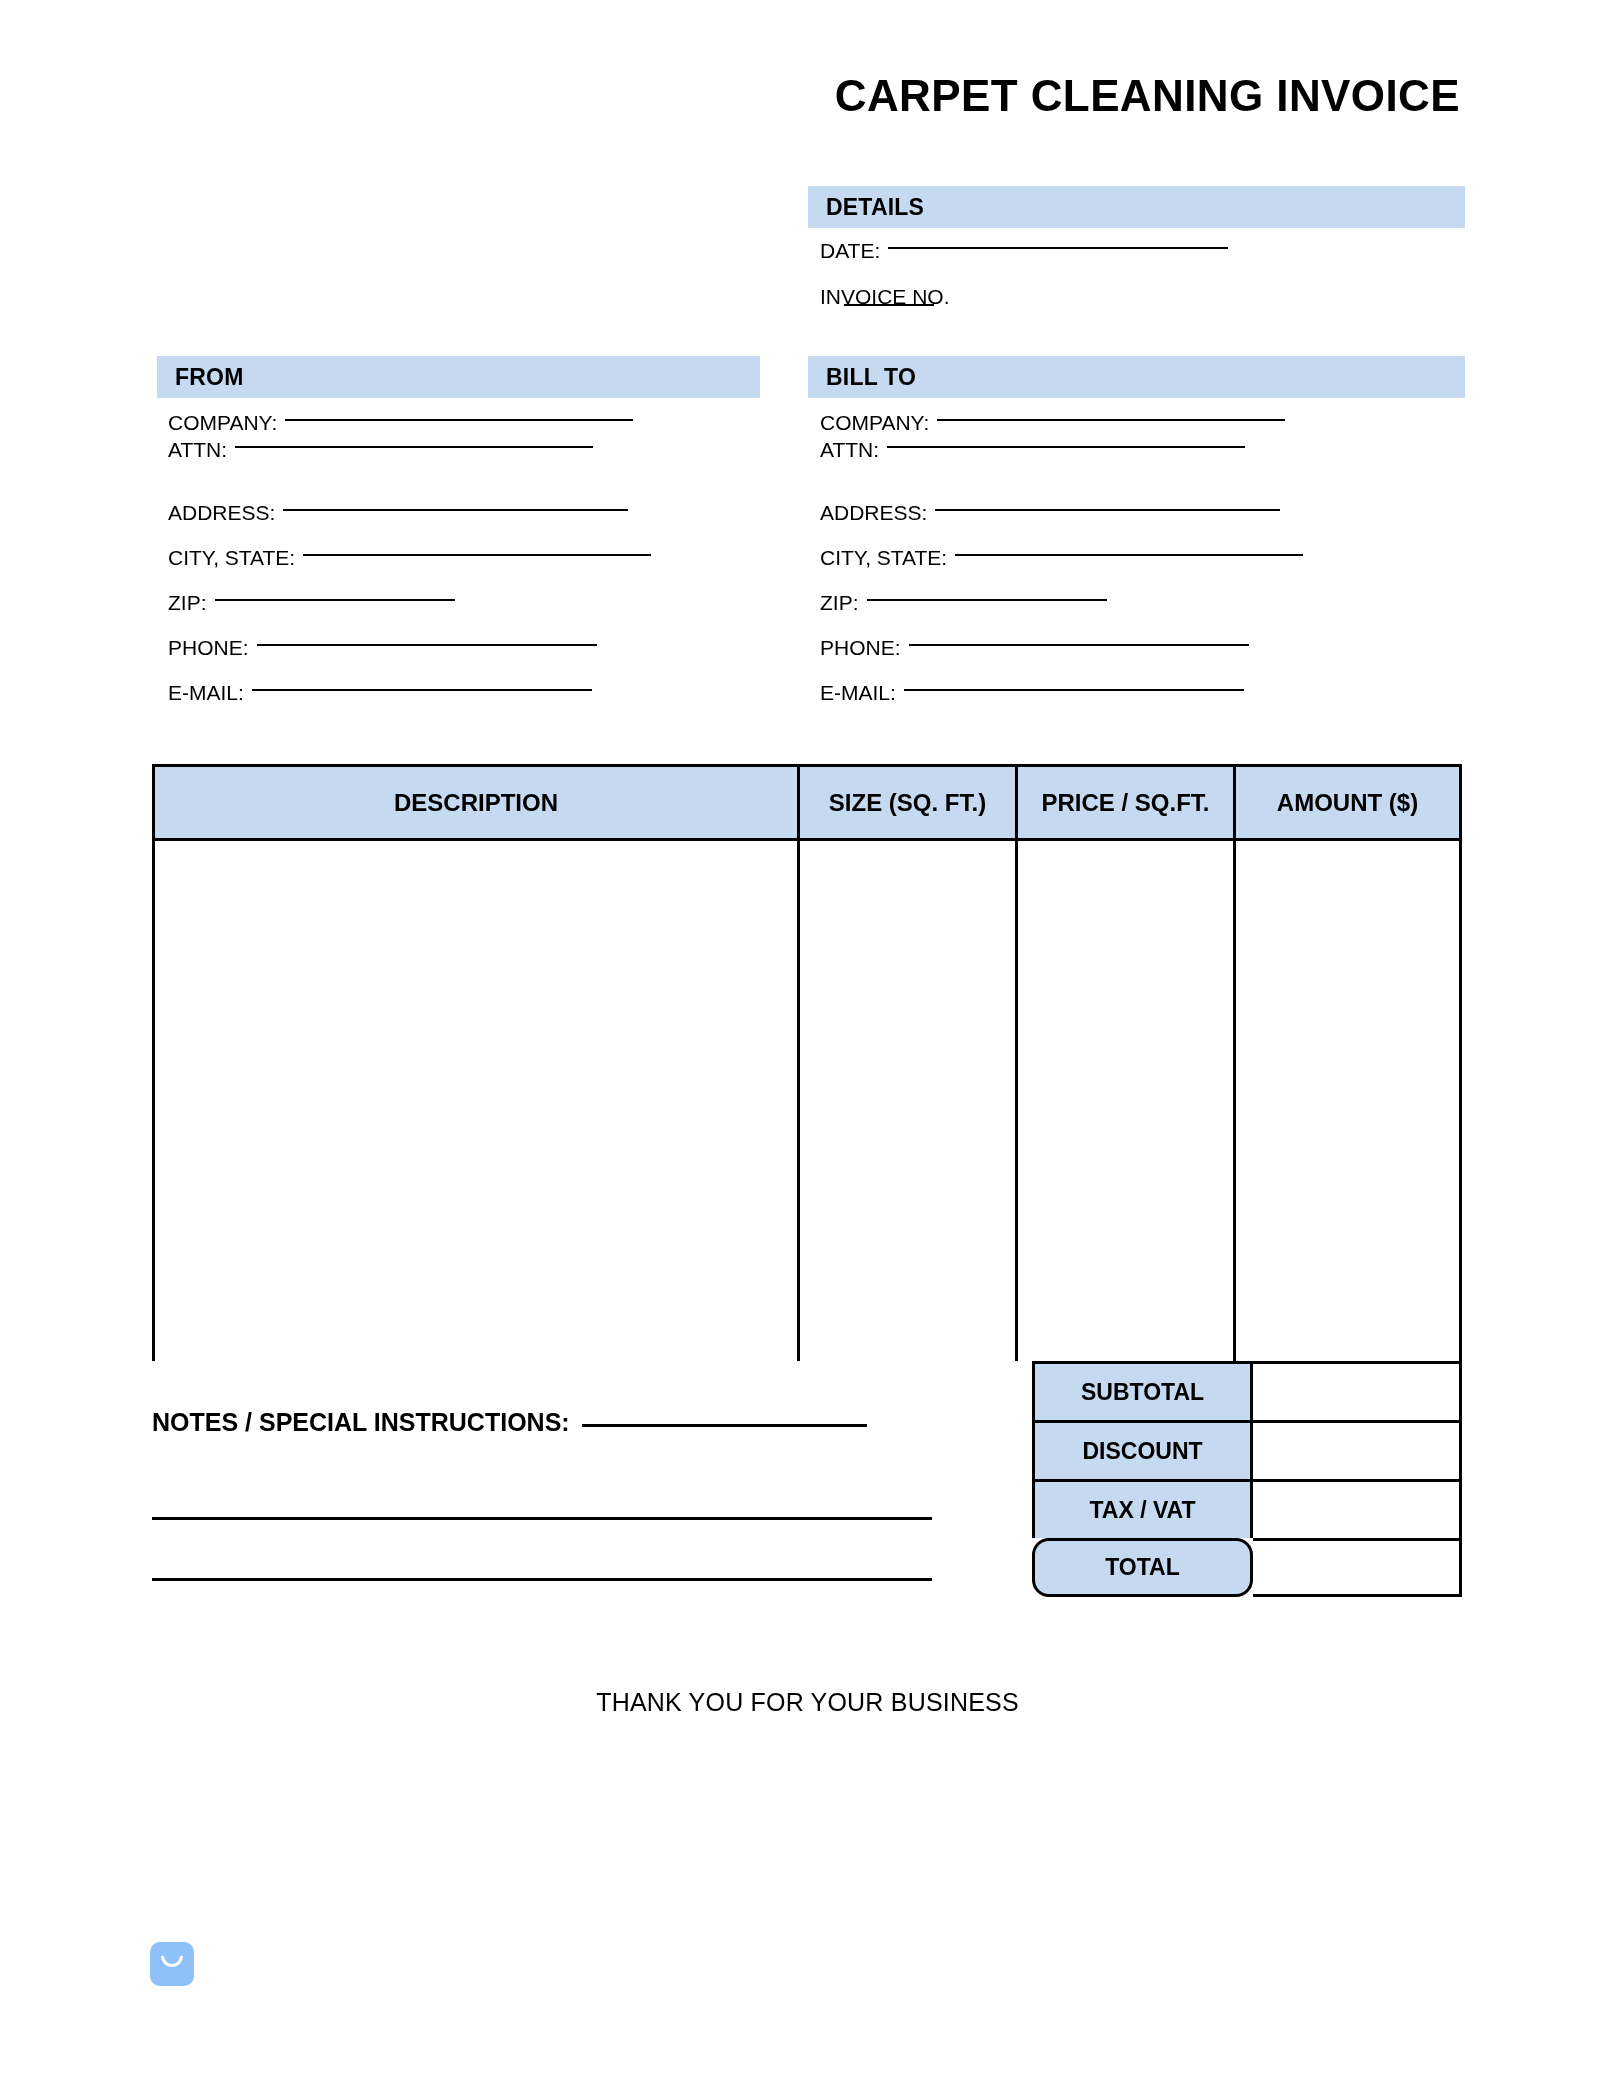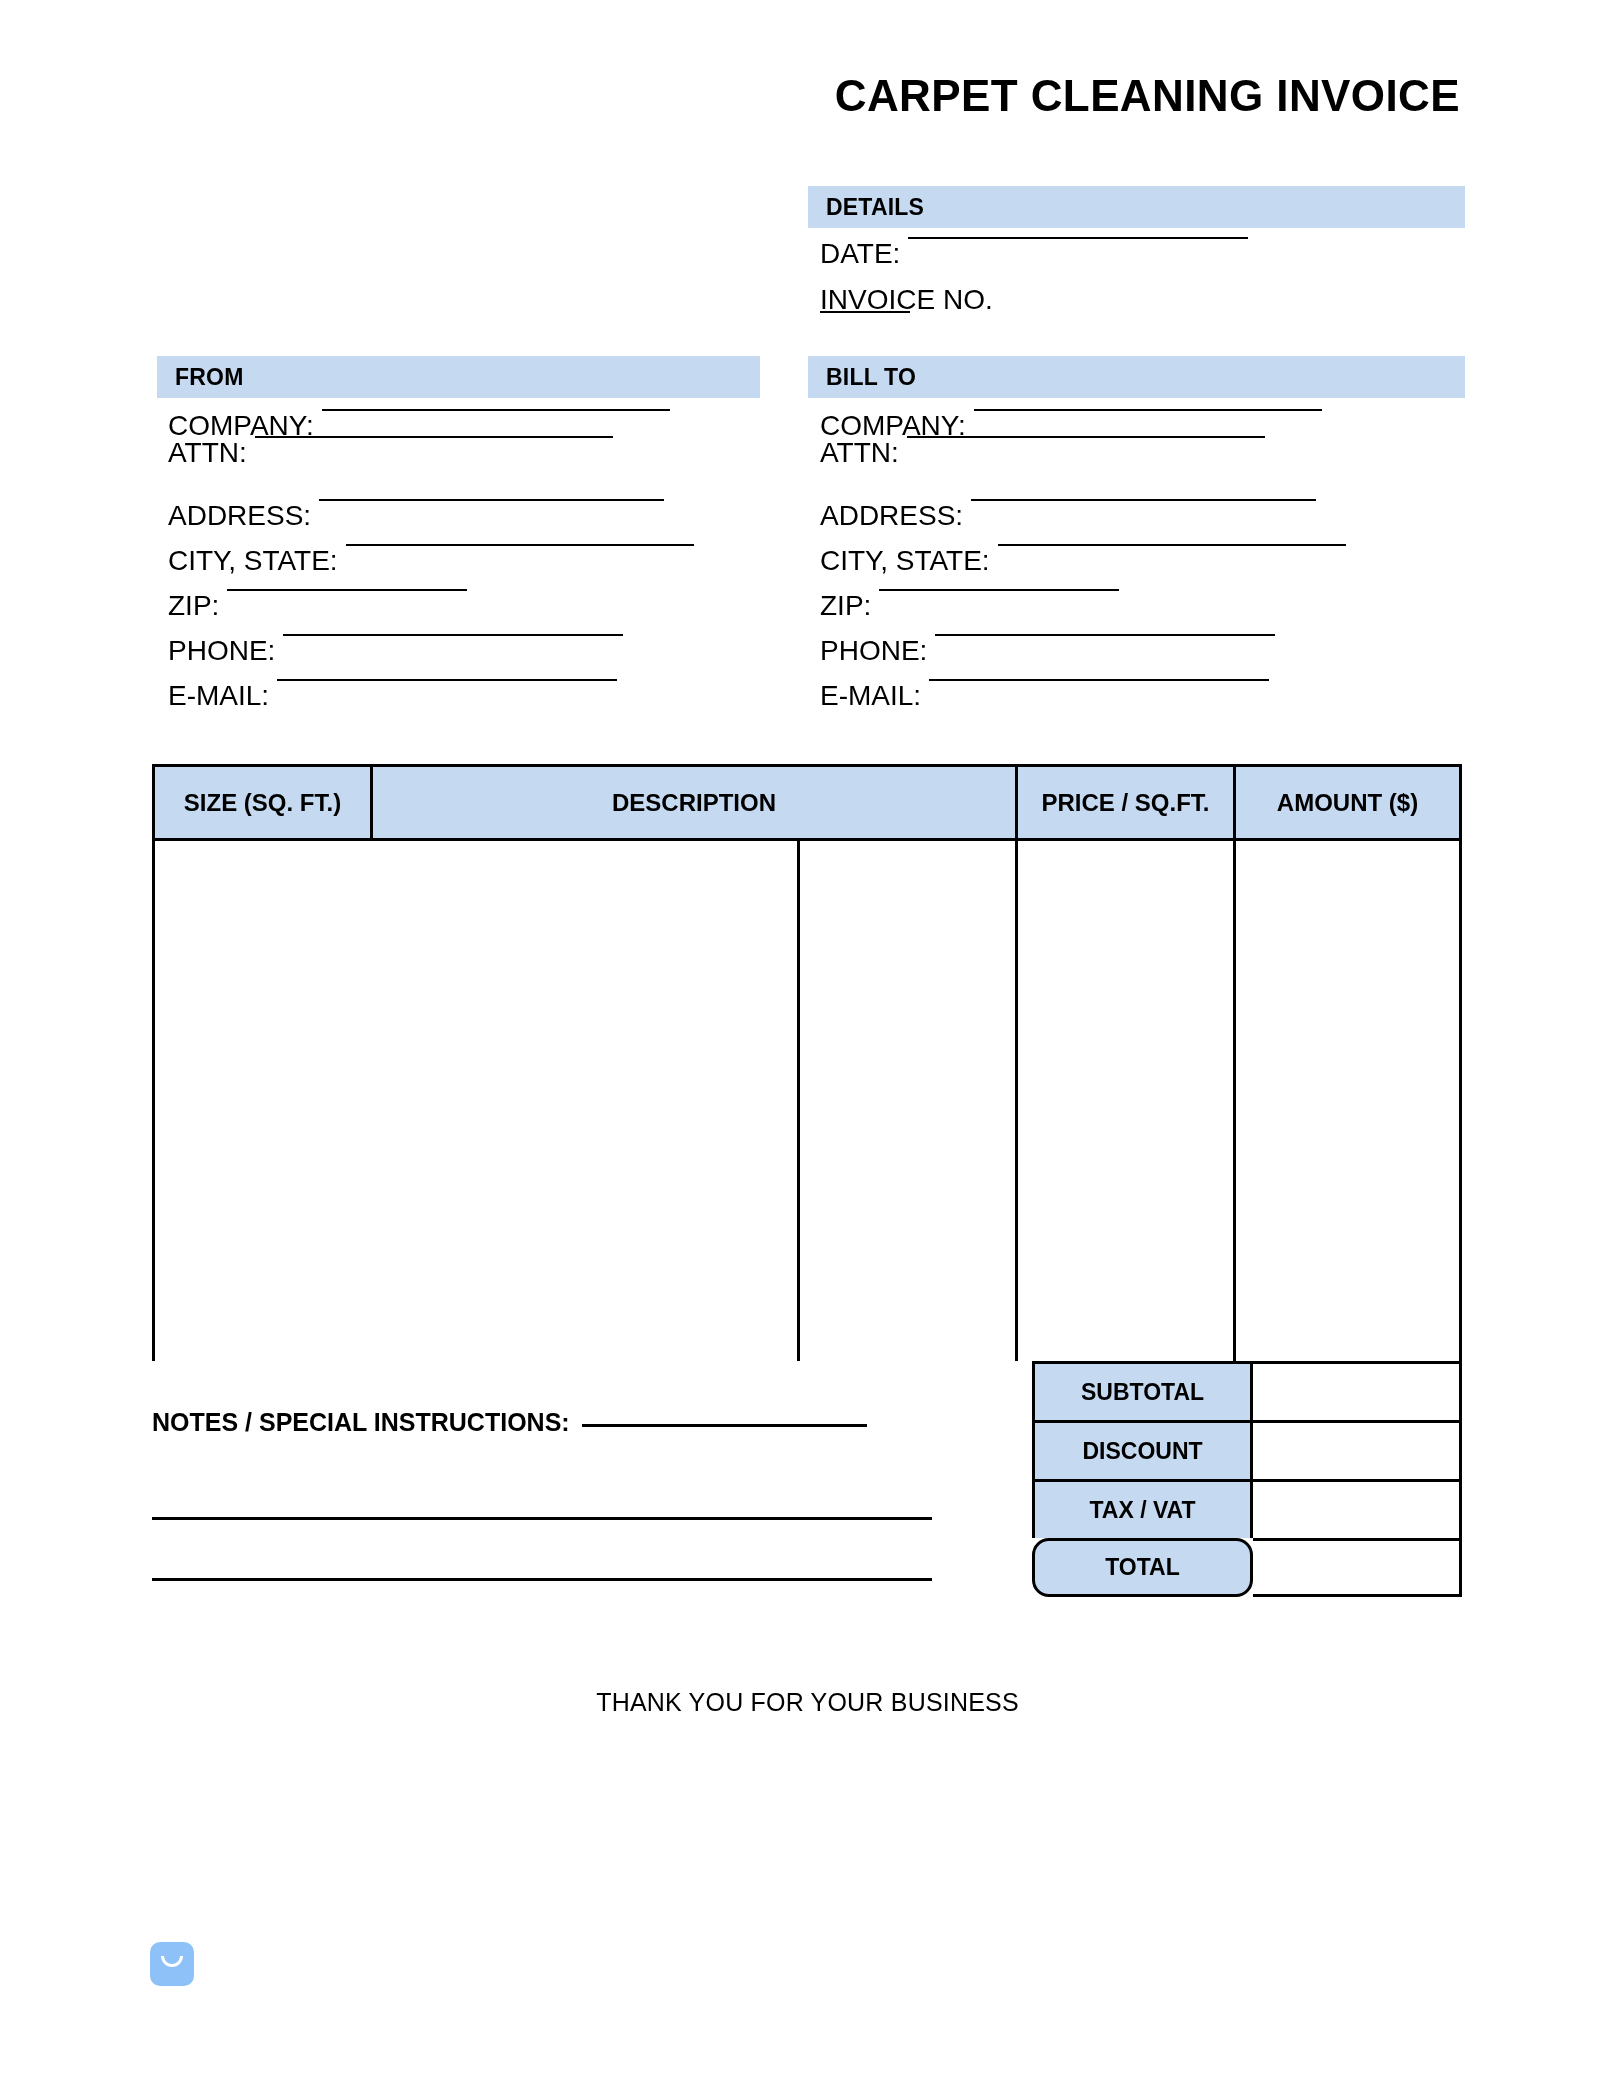--- a/index.html
+++ b/index.html
@@ -52,22 +52,22 @@
     letter-spacing: 0.2px;
   }
   #band-details { left: 808px; top: 186px;  width: 657px; height: 42px; }
   #band-from    { left: 157px; top: 356px;  width: 603px; height: 42px; }
   #band-billto  { left: 808px; top: 356px;  width: 657px; height: 42px; }
 
   
   .field {
     position: absolute;
     display: flex;
-    align-items: flex-start;
-    font-size: 28px;
+    align-items: center;
+    font-size: 21px;
     white-space: nowrap;
     line-height: 1;
   }
   .field .lbl { margin-right: 8px; }
   .field .rule {
     display: inline-block;
     border-bottom: 2px solid #000;
     height: 0;
     position: relative;
     top: -3px;
@@ -323,22 +323,22 @@
     <span class="lbl">PHONE:</span>
     <span class="rule" style="width:340px"></span>
   </div>
   <div class="field col-bill row6">
     <span class="lbl">E-MAIL:</span>
     <span class="rule" style="width:340px"></span>
   </div>
 
   <div class="table">
     <div class="thead">
+      <div class="th c0">DESCRIPTION</div>
       <div class="th c1">SIZE (SQ. FT.)</div>
-      <div class="th c0">DESCRIPTION</div>
       <div class="th c2">PRICE / SQ.FT.</div>
       <div class="th c3">AMOUNT ($)</div>
     </div>
     <div class="tbody">
       <div class="tcell c0"></div>
       <div class="tcell c1"></div>
       <div class="tcell c2"></div>
       <div class="tcell c3"></div>
     </div>
   </div>

